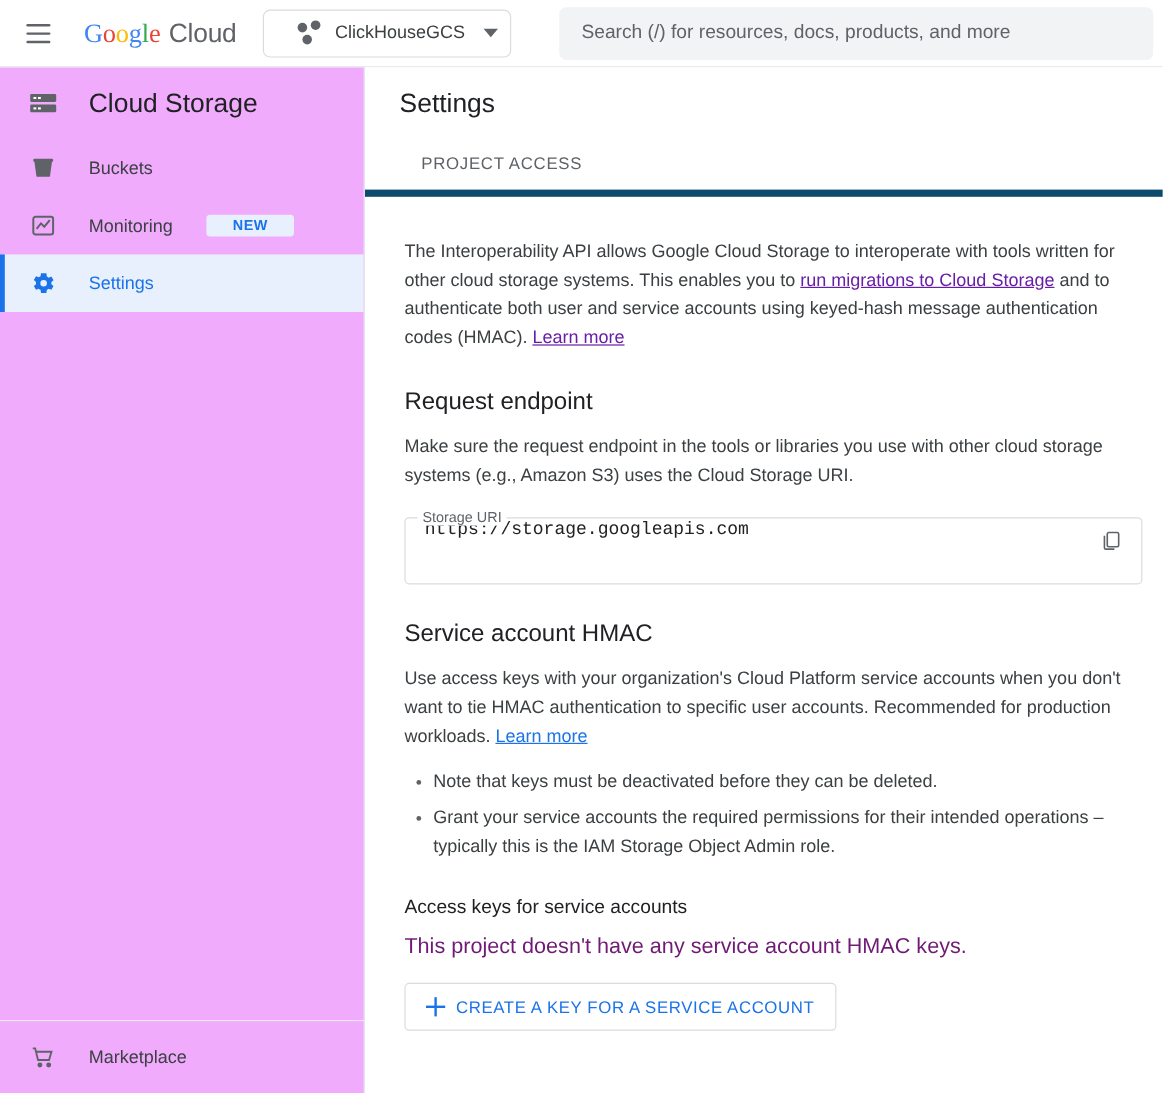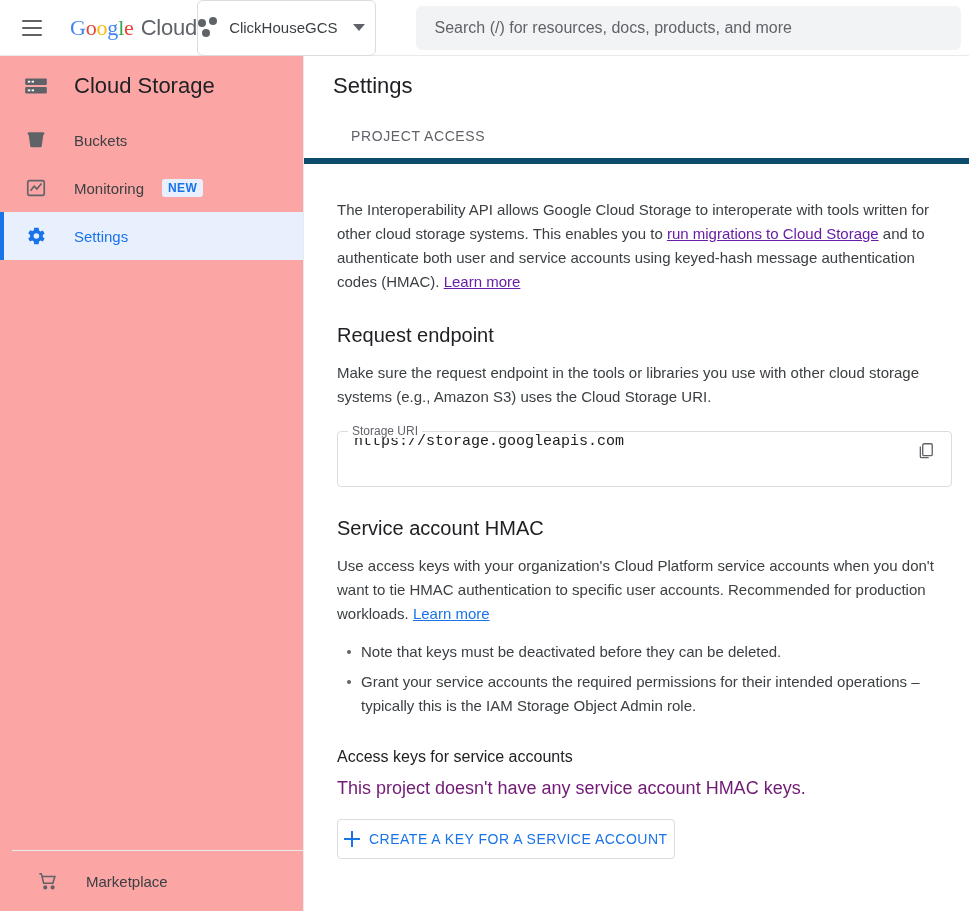--- a/index.html
+++ b/index.html
@@ -54,22 +54,23 @@
   .brand .g-goo span:nth-child(6) { color: #ea4335; }
   .brand .g-cloud {
     color: #5f6368;
     font-size: 22px;
     margin-left: 7px;
   }
 
   .project-chip {
     display: flex;
     align-items: center;
-    height: 56px;
-    padding: 0 10px 0 0;
+    height: 40px;
+    margin-left: 22px;
+    padding: 0 10px 0 28px;
     border: 1px solid #dadce0;
     border-radius: 6px;
     background: #fff;
     cursor: pointer;
     gap: 9px;
   }
   .project-chip .proj-icon {
     width: 22px; height: 22px;
     position: relative;
     flex: 0 0 auto;
@@ -121,21 +122,21 @@
   
   .body-wrap {
     display: flex;
     height: 855px;
   }
 
   
   .sidebar {
     width: 304px;
     flex: 0 0 304px;
-    background: #fca5a5;
+    background: #f0abfc;
     border-right: 1px solid #e8eaed;
     position: relative;
   }
   .side-header {
     display: flex;
     align-items: center;
     height: 60px;
     padding: 0 0 0 16px;
     gap: 18px;
   }
@@ -171,25 +172,26 @@
     padding-left: 12px;
   }
   .nav-item.active .ico { color: #1a73e8; }
   .badge-new {
     background: #e8f0fe;
     color: #1a73e8;
     font-size: 12px;
     font-weight: 700;
     letter-spacing: .4px;
     border-radius: 3px;
-    padding: 2px 6px;
+    padding: 2px 22px;
+    margin-left: 10px;
   }
   .side-bottom {
     position: absolute;
-    bottom: 0; left: 12px; right: 0;
+    bottom: 0; left: 0; right: 0;
     border-top: 1px solid #e8eaed;
   }
   .side-bottom .nav-item { height: 60px; }
 
   
   .content {
     flex: 1;
     min-width: 0;
     background: #fff;
     display: flex;
@@ -321,21 +323,21 @@
   .small-note {
     font-size: 18px;
     color: #701a75;
     margin: 6px 0 20px 0;
   }
   .btn-outline {
     display: inline-flex;
     align-items: center;
     gap: 9px;
     height: 40px;
-    padding: 0 6px;
+    padding: 0 17px;
     border: 1px solid #dadce0;
     border-radius: 4px;
     background: #fff;
     color: #1a73e8;
     font-size: 14px;
     font-weight: 500;
     letter-spacing: .5px;
     cursor: pointer;
     font-family: "Liberation Sans", sans-serif;
   }

